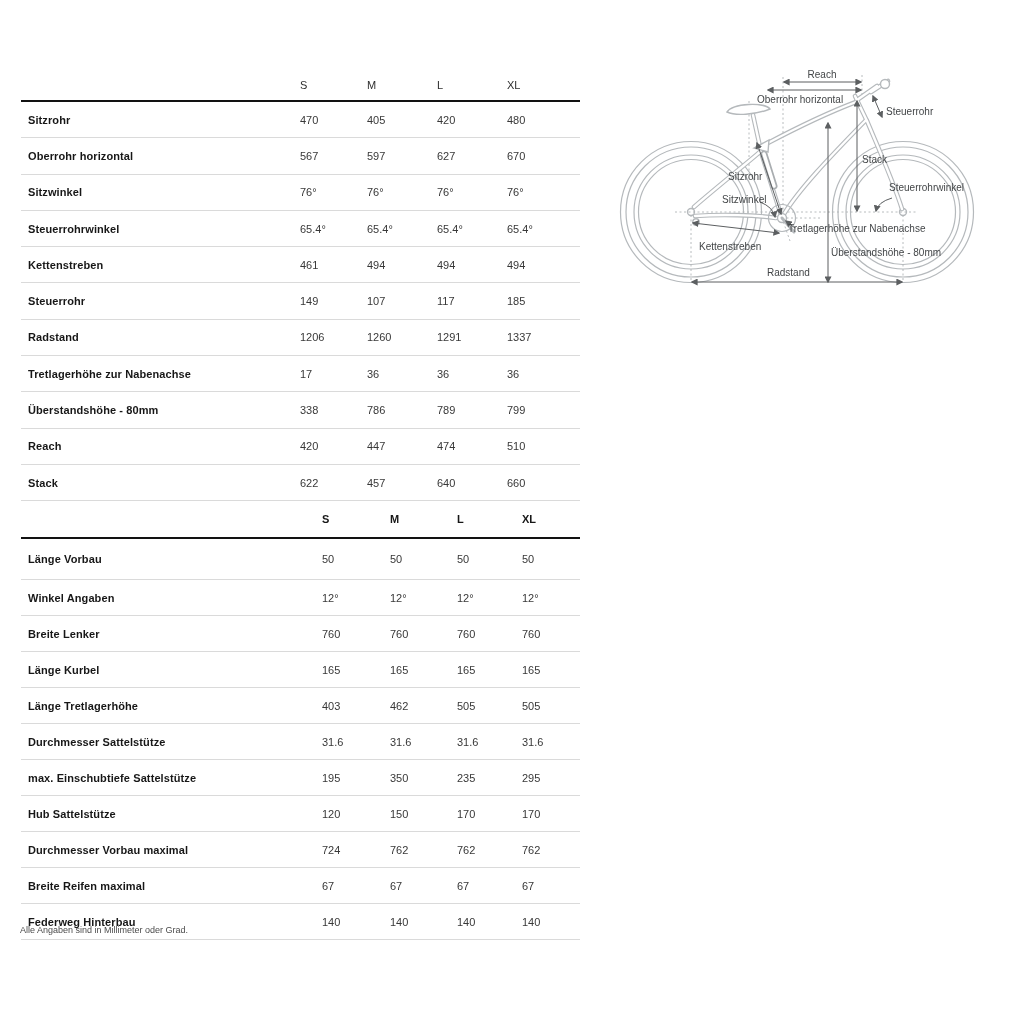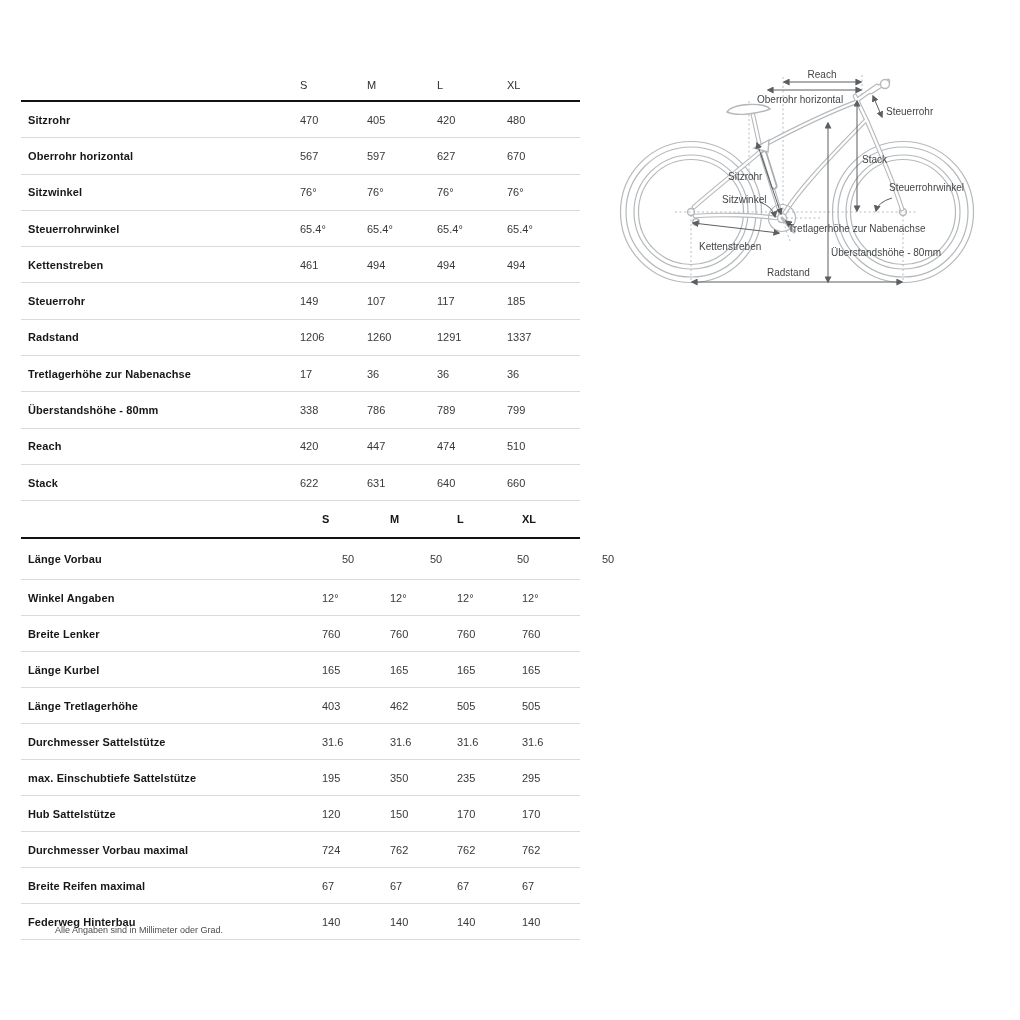--- a/index.html
+++ b/index.html
@@ -5,26 +5,26 @@
   html,body{margin:0;padding:0;background:#fff;}
   .page{position:relative;width:1020px;height:1020px;background:#ffffff;overflow:hidden;
         font-family:"Liberation Sans",sans-serif;color:#222;}
   .tables{position:absolute;left:21px;top:70px;width:559px;}
   .tr{display:grid;align-items:center;border-bottom:1px solid #dadada;}
   .t1 .tr{grid-template-columns:279px 67px 70px 70px 73px;height:35.3px;}
   .t2 .tr{grid-template-columns:301px 68px 67px 65px 58px;height:35px;}
   .tr.th{border-bottom:2px solid #121212;}
   .t1 .tr.th{height:30px;}
   .t2 .tr.th{height:36px;}
-  .t2 .tr.r1{height:40px;gap:20px;}
+  .t2 .tr.r1{height:40px;}
   .tl{font-size:11px;font-weight:700;color:#171717;padding-left:7px;letter-spacing:.1px;}
   .td{font-size:11px;color:#383838;}
   .t1 .th .td{font-weight:400;color:#2e2e2e;}
   .t2 .th .td{font-weight:700;color:#171717;}
-  .footnote{position:absolute;left:20px;top:925px;font-size:9px;color:#4c4c4c;margin-left:35px;}
+  .footnote{position:absolute;left:20px;top:925px;font-size:9px;color:#4c4c4c;}
   .diagram{position:absolute;left:615px;top:55px;width:390px;height:240px;}
   svg text{font-family:"Liberation Sans",sans-serif;font-size:10px;fill:#434648;}
   .tube-outer path{fill:none;stroke:#b5b9bc;stroke-width:4.6;stroke-linecap:round;}
   .tube-inner path{fill:none;stroke:#ffffff;stroke-width:2.4;stroke-linecap:round;}
   .wheel{fill:none;stroke:#b5b9bc;stroke-width:1.2;}
   .dotted{fill:none;stroke:#b0b4b7;stroke-width:0.9;stroke-dasharray:2 2.5;}
   .meas{fill:none;stroke:#5c5f61;stroke-width:1;}
   .part{fill:#ffffff;stroke:#b5b9bc;stroke-width:1.4;}
 </style>
 </head>
@@ -108,21 +108,21 @@
       <div class="tr">
         <div class="tl">Reach</div>
         <div class="td">420</div>
         <div class="td">447</div>
         <div class="td">474</div>
         <div class="td">510</div>
       </div>
       <div class="tr">
         <div class="tl">Stack</div>
         <div class="td">622</div>
-        <div class="td">631</div>
+        <div class="td">457</div>
         <div class="td">640</div>
         <div class="td">660</div>
       </div>
     </div>
 
     <div class="t2">
       <div class="tr th">
         <div class="tl"></div>
         <div class="td">S</div>
         <div class="td">M</div>

